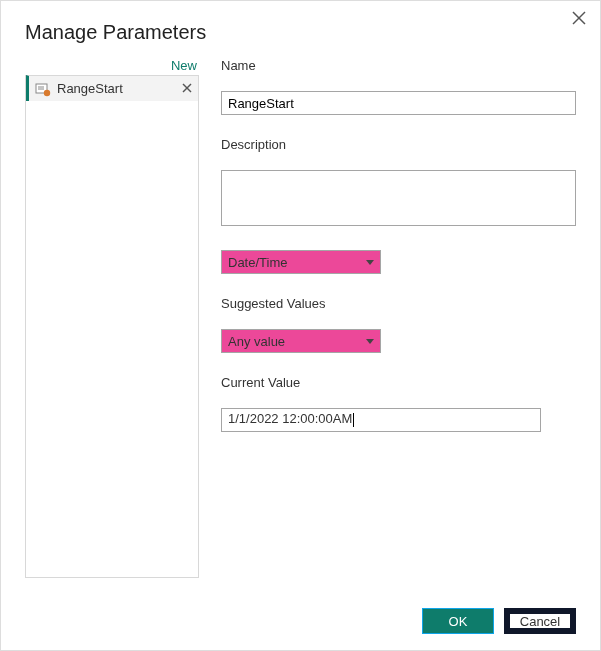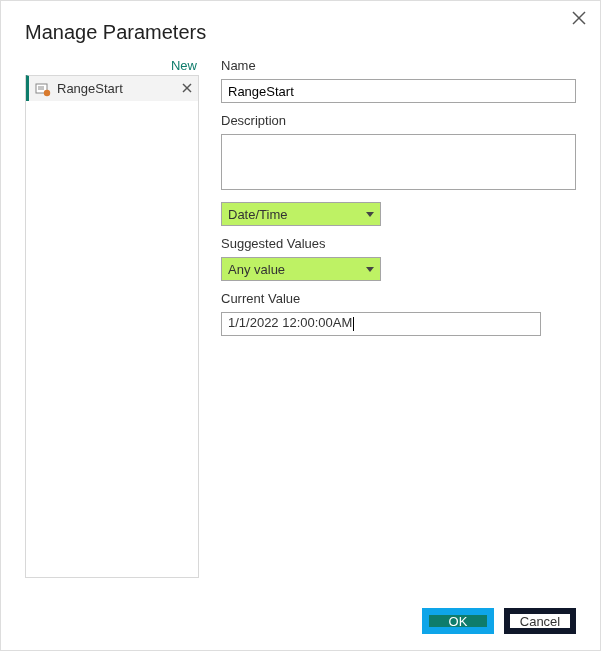--- a/index.html
+++ b/index.html
@@ -26,46 +26,46 @@
     .param-item {
       display: flex; align-items: center; background: #f3f3f3;
       border-top: 1px solid #d8d8d8; height: 26px; padding: 0 6px;
       border-left: 3px solid #0E7C6B;
     }
     .param-item-icon { width: 16px; height: 16px; margin-right: 6px; }
     .param-item-label { flex: 1; color: #333; }
     .param-item-del { cursor: pointer; color: #666; }
     .param-item-del svg { width: 10px; height: 10px; stroke: #555; stroke-width: 1.5; }
 
-    .right { flex: 1; display: flex; flex-direction: column; gap: 4px; }
+    .right { flex: 1; display: flex; flex-direction: column; gap: 16px; }
     .field-label { font-size: 13px; color: #333; margin-top: 6px; margin-bottom: 2px; }
     .text-input, .textarea, .select, .current-input {
       width: 100%; border: 1px solid #a5a5a5; font-family: inherit; font-size: 13px;
     }
     .text-input { height: 24px; padding: 2px 6px; }
     .textarea { height: 56px; resize: none; padding: 4px 6px; margin-bottom: 8px;}
     .checkbox-row { display: flex; align-items: center; gap: 6px; margin-top: 4px; }
     .checkbox {
       width: 16px; height: 16px; background: #0E7C6B; display: flex;
       align-items: center; justify-content: center; cursor: pointer;
       border-radius: 1px;
     }
     .checkbox svg { width: 12px; height: 12px; stroke: #fff; stroke-width: 2.5; fill: none; }
     .select {
       width: 160px; height: 24px; padding: 2px 6px; display: flex;
-      align-items: center; justify-content: space-between; background: #bef264;
+      align-items: center; justify-content: space-between; background: #ec4899;
       cursor: pointer;
     }
     .select .caret { border-left: 4px solid transparent; border-right: 4px solid transparent; border-top: 5px solid #444; }
     .current-input { height: 24px; padding: 2px 6px; width: 320px; }
     .cursor-blink { display: inline-block; width: 1px; height: 14px; background: #000; vertical-align: middle; margin-left: 1px; }
 
     .footer { position: absolute; bottom: 16px; right: 24px; display: flex; gap: 10px; }
     .btn { min-width: 72px; height: 26px; font-size: 13px; cursor: pointer; border: 6px solid #0f172a; background: #fff; display: flex; align-items: center; justify-content: center; }
-    .btn-primary { background: #0E7C6B; color: #fff; border: 7px solid #0ea5e9; }
+    .btn-primary { background: #0E7C6B; color: #fff; border: 1px solid #0ea5e9; }
   </style>
 </head>
 <body>
 
 <div class="dialog">
   <div class="close-x">
     <svg viewBox="0 0 14 14">
         <line x1="1" y1="1" x2="13" y2="13"></line>
         <line x1="13" y1="1" x2="1" y2="13"></line>
       </svg>

